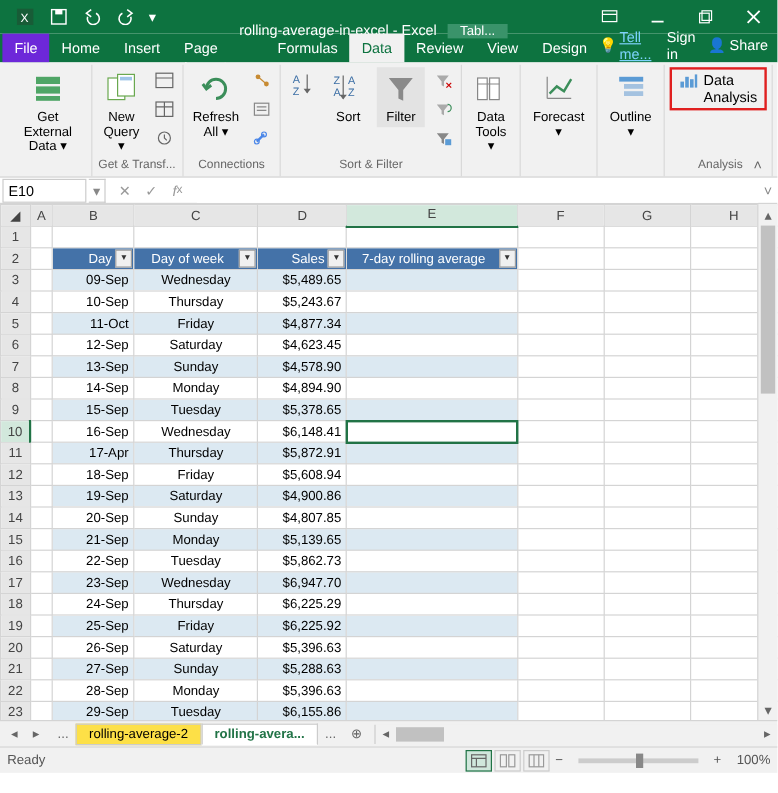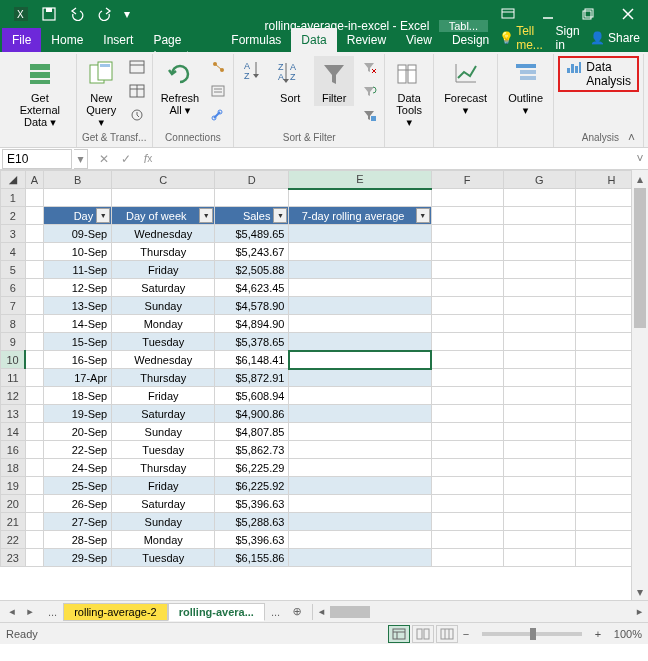--- a/index.html
+++ b/index.html
@@ -2,32 +2,32 @@
 <html><head>
 <meta charset="utf-8">
 <style>
 * { box-sizing: border-box; margin: 0; padding: 0; font-family: "Segoe UI", Arial, sans-serif; }
 body { width: 648px; height: 661px; background: #fff; overflow: hidden; font-size: 12px; }
 
 
 .titlebar { background: #0d7340; height: 28px; display: flex; align-items: center; color: #fff; font-size: 12px; }
 .titlebar .qat { display: flex; align-items: center; gap: 2px; padding-left: 8px; }
 .qat-btn { width: 26px; height: 22px; display: flex; align-items: center; justify-content: center; cursor: pointer; }
-.titlebar .title { flex: 1; text-align: right; white-space: nowrap; overflow: hidden; margin-top: 24px; }
+.titlebar .title { flex: 1; text-align: center; white-space: nowrap; overflow: hidden; margin-top: 24px; }
 .titlebar .tabtools { background: #3a936a; padding: 0 10px; height: 20px; line-height: 20px; margin-left: 6px; font-size: 11px; }
 .titlebar .winctrl { display: flex; }
 .winctrl div { width: 40px; height: 28px; display: flex; align-items: center; justify-content: center; cursor: pointer; }
 
 
 .ribbon-tabs { background: #0d7340; height: 24px; display: flex; align-items: flex-end; color: #fff; padding-left: 2px; }
 .rtab { padding: 4px 10px; font-size: 12px; cursor: pointer; height: 24px; line-height: 16px; }
 .rtab.file { background: #6d28d9; }
 .rtab.active { background: #f1f1f1; color: #0d7340; }
 .ribbon-tabs .right { margin-left: auto; display: flex; align-items: center; gap: 6px; padding-right: 8px; font-size: 12px; }
-.tell-me { color: #fde047; font-size: 12px; }
+.tell-me { color: #7dd3fc; font-size: 12px; text-decoration: underline; }
 
 
 .ribbon { background: #f1f1f1; border-bottom: 1px solid #d4d4d4; height: 96px; display: flex; align-items: stretch; padding: 2px 4px 0 4px; position: relative; }
 .rgroup { display: flex; flex-direction: column; border-right: 1px solid #d9d9d9; padding: 2px 4px; }
 .rgroup:last-child { border-right: none; }
 .rgroup .controls { flex: 1; display: flex; align-items: flex-start; gap: 4px; }
 .rgroup .grplabel { text-align: center; font-size: 10px; color: #666; height: 14px; line-height: 14px; }
 .rbtn { display: flex; flex-direction: column; align-items: center; justify-content: flex-start; min-width: 38px; padding: 2px 4px; text-align: center; font-size: 11px; cursor: pointer; }
 .rbtn .ricon { width: 32px; height: 32px; display: flex; align-items: center; justify-content: center; }
 .rbtn .rlabel { margin-top: 2px; line-height: 12px; }
@@ -478,23 +478,23 @@
           <td class="c">Thursday</td>
           <td class="r">$5,243.67</td>
           <td class="colE-body"></td>
           <td style="background:#fff"></td>
           <td style="background:#fff"></td>
           <td style="background:#fff"></td>
         </tr>
         <tr class="band-even">
           <th class="rowhdr">5</th>
           <td style="background:#fff"></td>
-          <td class="r">11-Sep</td>
+          <td class="r">11-Oct</td>
           <td class="c">Friday</td>
-          <td class="r">$2,505.88</td>
+          <td class="r">$4,877.34</td>
           <td class="colE-body"></td>
           <td style="background:#fff"></td>
           <td style="background:#fff"></td>
           <td style="background:#fff"></td>
         </tr>
         <tr class="band-odd">
           <th class="rowhdr">6</th>
           <td style="background:#fff"></td>
           <td class="r">12-Sep</td>
           <td class="c">Saturday</td>
@@ -585,26 +585,48 @@
           <th class="rowhdr">14</th>
           <td style="background:#fff"></td>
           <td class="r">20-Sep</td>
           <td class="c">Sunday</td>
           <td class="r">$4,807.85</td>
           <td class="colE-body"></td>
           <td style="background:#fff"></td>
           <td style="background:#fff"></td>
           <td style="background:#fff"></td>
         </tr>
+        <tr class="band-even">
+          <th class="rowhdr">15</th>
+          <td style="background:#fff"></td>
+          <td class="r">21-Sep</td>
+          <td class="c">Monday</td>
+          <td class="r">$5,139.65</td>
+          <td class="colE-body"></td>
+          <td style="background:#fff"></td>
+          <td style="background:#fff"></td>
+          <td style="background:#fff"></td>
+        </tr>
         <tr class="band-odd">
           <th class="rowhdr">16</th>
           <td style="background:#fff"></td>
           <td class="r">22-Sep</td>
           <td class="c">Tuesday</td>
           <td class="r">$5,862.73</td>
+          <td class="colE-body"></td>
+          <td style="background:#fff"></td>
+          <td style="background:#fff"></td>
+          <td style="background:#fff"></td>
+        </tr>
+        <tr class="band-even">
+          <th class="rowhdr">17</th>
+          <td style="background:#fff"></td>
+          <td class="r">23-Sep</td>
+          <td class="c">Wednesday</td>
+          <td class="r">$6,947.70</td>
           <td class="colE-body"></td>
           <td style="background:#fff"></td>
           <td style="background:#fff"></td>
           <td style="background:#fff"></td>
         </tr>
         <tr class="band-odd">
           <th class="rowhdr">18</th>
           <td style="background:#fff"></td>
           <td class="r">24-Sep</td>
           <td class="c">Thursday</td>

